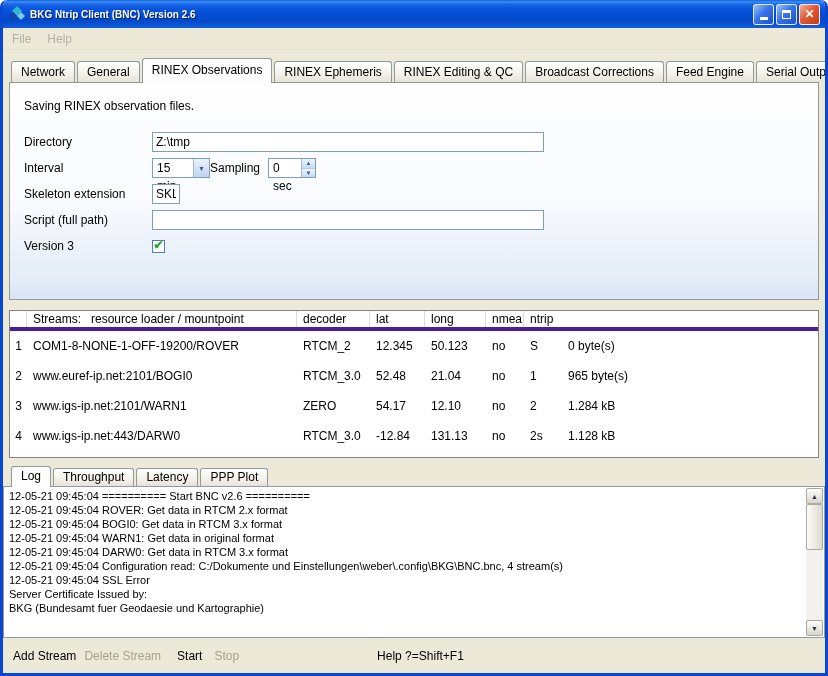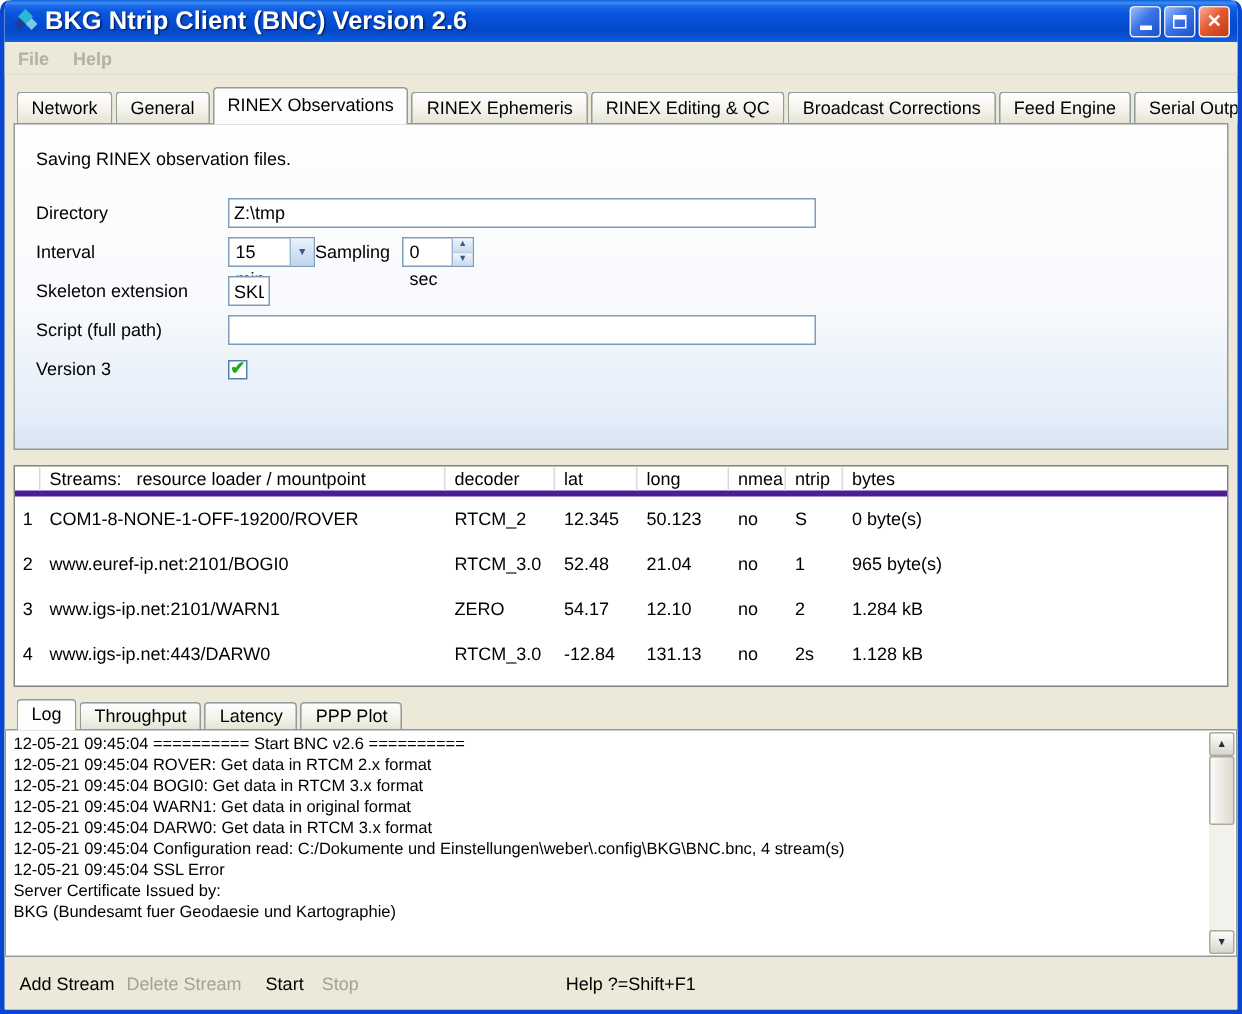--- a/index.html
+++ b/index.html
@@ -13,34 +13,34 @@
   }
 
   
   .titlebar {
     height:28px; display:flex; align-items:center; padding:0 5px 0 6px;
     background:linear-gradient(180deg,#0f61d8 0%, #3d8ef5 7%, #1b68e8 14%, #0855dd 32%, #0348c8 72%, #0a55d5 90%, #1160e2 100%);
     border-radius:5px 5px 0 0;
   }
   .appicon { width:16px; height:16px; margin-right:5px; display:inline-block; }
   .title {
-    color:#fff; font-weight:bold; font-size:17px; flex:1;
+    color:#fff; font-weight:bold; font-size:10px; flex:1;
     text-shadow:1px 1px 1px rgba(0,0,40,.6); white-space:nowrap; overflow:hidden;
   }
   .winbtn {
     width:21px; height:21px; margin-left:2px; border-radius:3px; border:1px solid rgba(255,255,255,.85);
     display:flex; align-items:center; justify-content:center; color:#fff; cursor:default; flex:none;
   }
   .btn-min,.btn-max { background:linear-gradient(135deg,#9cc0f8 0%,#3a74e8 45%,#1c50c8 100%); }
   .btn-close { background:linear-gradient(135deg,#f5b09a 0%,#e35a35 45%,#c03a12 100%); font-size:12px; font-weight:bold; }
   .min-glyph { width:8px; height:3px; background:#fff; margin-top:9px; }
   .max-glyph { width:9px; height:9px; border:1px solid #fff; border-top:3px solid #fff; }
 
   
-  .menubar { height:22px; display:flex; align-items:center; padding-left:9px; background:#ece9d8; border-bottom:1px solid #e2dfcd;font-weight:bold; }
+  .menubar { height:22px; display:flex; align-items:center; padding-left:9px; background:#ece9d8; border-bottom:1px solid #e2dfcd; }
   .menuitem { color:#b3b1a6; margin-right:16px; }
 
   
   .tabbar { display:flex; align-items:flex-end; padding:0 8px; height:26px; margin-top:6px; position:relative; z-index:2; }
   .tab {
     height:21px; line-height:20px; padding:0 9px; white-space:nowrap;
     background:linear-gradient(180deg,#ffffff 0%,#f4f2ea 55%,#e6e4d7 100%);
     border:1px solid #919b9c; border-bottom:none; border-radius:3px 3px 0 0; margin-right:2px;
   }
   .tab.active { height:25px; line-height:23px; background:#fdfdfd; margin-bottom:-1px; z-index:3; position:relative; }
@@ -190,21 +190,20 @@
 
   <div class="streams">
     <div class="tgrid thead">
       <span class="th num"></span>
       <span class="th">Streams:   resource loader / mountpoint</span>
       <span class="th">decoder</span>
       <span class="th">lat</span>
       <span class="th">long</span>
       <span class="th">nmea</span>
       <span class="th">ntrip</span>
-      <span class="th">bytes</span>
     </div>
 
     <div class="tgrid trow">
       <span class="td num">1</span>
       <span class="td">COM1-8-NONE-1-OFF-19200/ROVER</span>
       <span class="td">RTCM_2</span>
       <span class="td">12.345</span>
       <span class="td">50.123</span>
       <span class="td">no</span>
       <span class="td">S</span>

